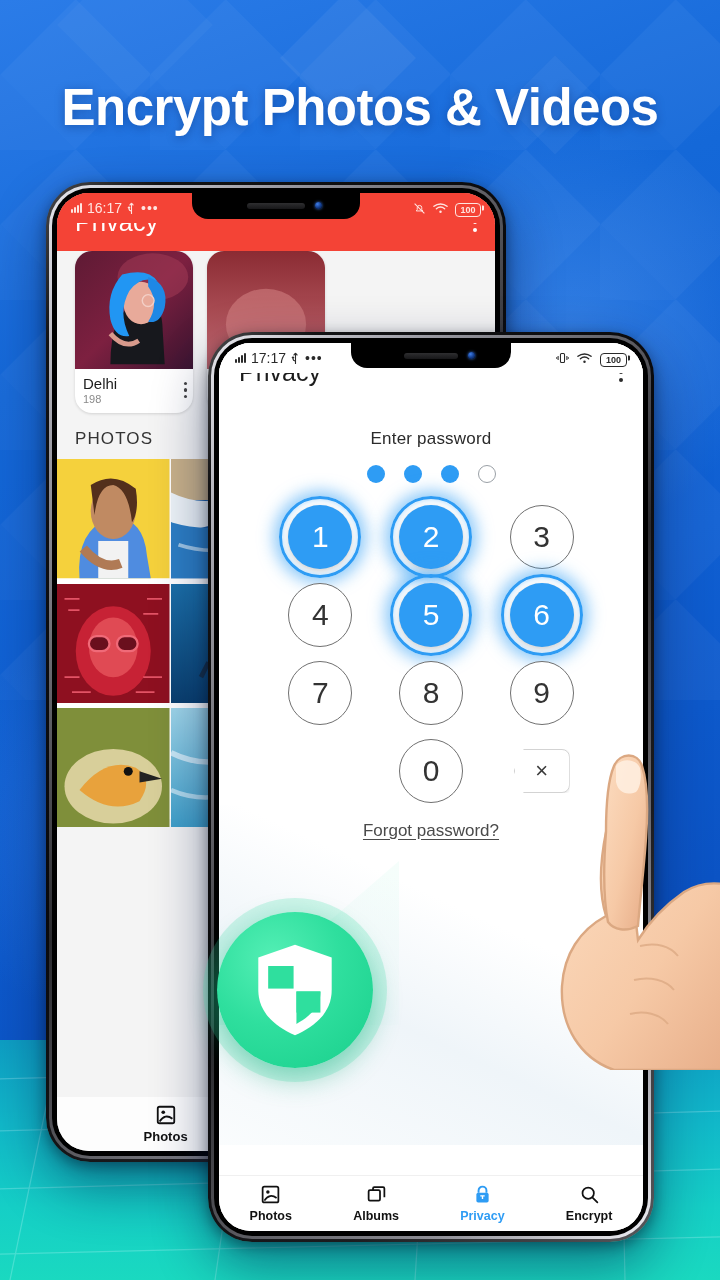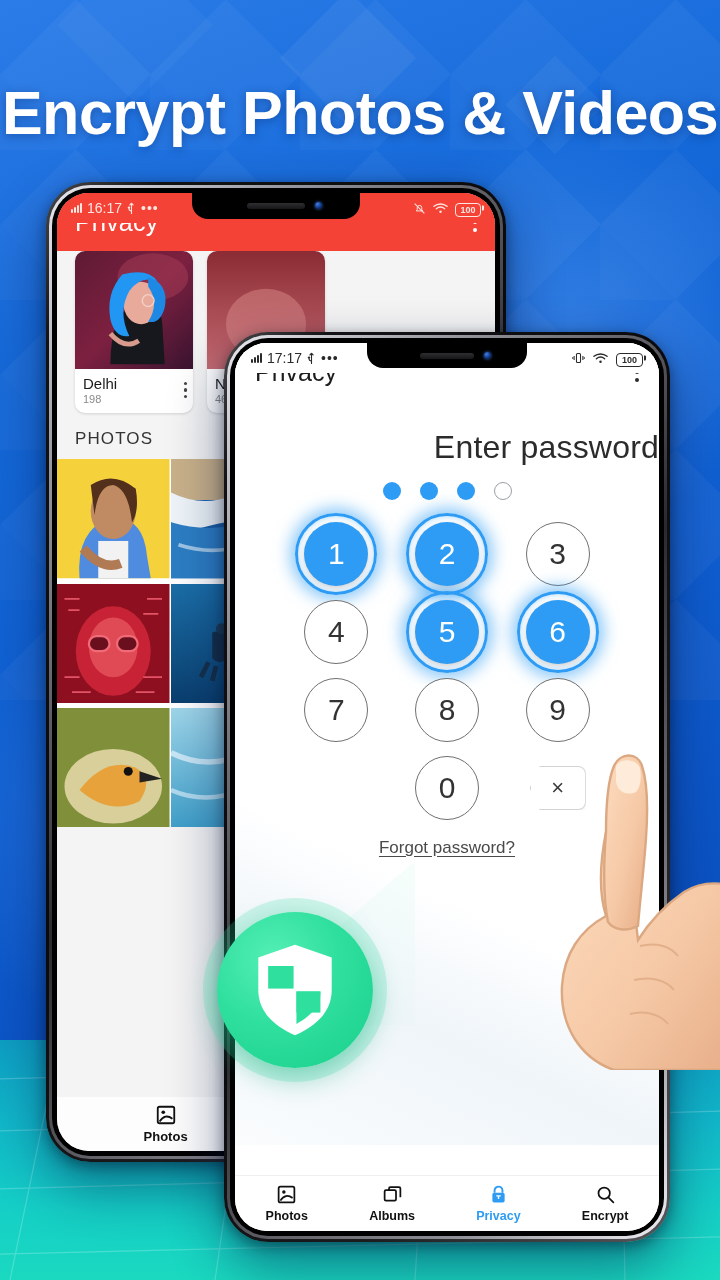--- a/index.html
+++ b/index.html
@@ -29,21 +29,21 @@
     background:radial-gradient(circle,rgba(120,180,255,.30) 0%,rgba(120,180,255,0) 68%);
   }
   .bg-glow2 {
     position:absolute; left:-80px; top:640px; width:380px; height:380px; border-radius:50%;
     background:radial-gradient(circle,rgba(90,160,250,.22) 0%,rgba(90,160,250,0) 70%);
   }
 
   
   .headline {
     position:absolute; left:0; top:78px; width:720px; text-align:center;
-    font-size:61px; font-weight:bold; color:#ffffff; letter-spacing:-0.5px;
+    font-size:51px; font-weight:bold; color:#ffffff; letter-spacing:-0.5px;
     text-shadow:0 2px 10px rgba(0,30,90,.35);
     font-family:"Liberation Sans", sans-serif;
     white-space:nowrap;
   }
 
   
   .phone { position:absolute; }
   .phone-body {
     position:absolute; inset:0; border-radius:44px;
     background:linear-gradient(125deg,#4a4a4c 0%,#121214 10%,#0a0a0c 45%,#1c1c1f 72%,#58585c 100%);
@@ -111,61 +111,61 @@
   .back-appbar {
     position:relative; height:58px; background:#f44336; color:#fff;
     display:flex; align-items:center; padding:0 18px; z-index:6;
   }
   .back-appbar .title { font-size:25px; font-weight:normal; letter-spacing:.2px; }
   .kebab { margin-left:auto; display:flex; flex-direction:column; gap:4px; }
   .kebab span { width:4px; height:4px; border-radius:50%; background:currentColor; display:block; }
   .sec-label { font-size:17px; color:#333; letter-spacing:1.1px; padding:16px 0 10px 18px; }
   .folder-row { display:flex; gap:14px; padding:0 0 0 18px; }
   .folder-card {
-    width:118px; background:#fff; border-radius:10px; overflow:hidden;
+    width:118px; background:#fff; border-radius:17px; overflow:hidden;
     box-shadow:0 1px 3px rgba(0,0,0,.14); flex:0 0 auto;
   }
   .folder-thumb { width:118px; height:118px; }
   .folder-meta { display:flex; align-items:center; padding:6px 6px 8px 8px; }
   .folder-name { font-size:15px; color:#1b1b1b; line-height:1.15; }
   .folder-count { font-size:11px; color:#8a8a8a; margin-top:1px; }
   .folder-meta .kebab { color:#444; gap:3px; }
   .folder-meta .kebab span { width:3.5px; height:3.5px; }
   .photo-grid { display:grid; grid-template-columns:repeat(4,1fr); gap:1px; background:#fff; }
   .photo-cell { width:100%; aspect-ratio:1/1.06; }
   .back-nav {
     position:absolute; left:0; bottom:0; width:100%; height:54px;
     display:flex; align-items:center; justify-content:space-around;
     background:rgba(255,255,255,.82);
   }
   .back-nav .nav-item { display:flex; flex-direction:column; align-items:center; gap:3px; color:#111; }
   .back-nav .nav-label { font-size:13px; font-weight:bold; }
 
   
-  #phone-front { left:224px; top:332px; width:446px; height:910px; z-index:30; }
+  #phone-front { left:208px; top:332px; width:446px; height:910px; z-index:30; }
   #phone-front .screen { background:#fff; }
   #phone-front .notch { width:160px; height:25px; }
   #phone-front .notch-speaker { width:54px; }
   #phone-front .notch-cam { width:7px; height:7px; right:36px; top:9px; }
   .front-statusbar { height:30px; padding:0 16px; color:#2a2a2a; font-size:14px; background:#fff; }
   .front-statusbar .sb-left > * { margin-right:5px; }
   .front-statusbar .sb-right > * { margin-left:8px; }
   .front-appbar {
     position:relative; height:58px; background:#fff; color:#1c1c1c;
     display:flex; align-items:center; padding:0 20px;
   }
   .front-appbar .title { font-size:25px; }
   .front-appbar .kebab { color:#2b2b2b; }
 
   .lock-area {
     position:relative; background:#fff; padding-top:28px;
     height:calc(100% - 88px - 56px);
   }
   .enter-pw {
-    text-align:right; font-size:32px; color:#2b2b2b; letter-spacing:.2px; margin-bottom:16px;
+    text-align:center; font-size:17px; color:#2b2b2b; letter-spacing:.2px; margin-bottom:16px;
   }
   .pw-dots { display:flex; justify-content:center; gap:19px; margin-bottom:22px; }
   .pw-dot { width:18px; height:18px; border-radius:50%; }
   .pw-dot.filled { background:#2e9cf4; }
   .pw-dot.empty { border:1.6px solid #9aa0a6; background:transparent; }
 
   .keypad {
     display:grid; grid-template-columns:repeat(3,1fr);
     row-gap:14px; padding:0 46px;
     justify-items:center;

